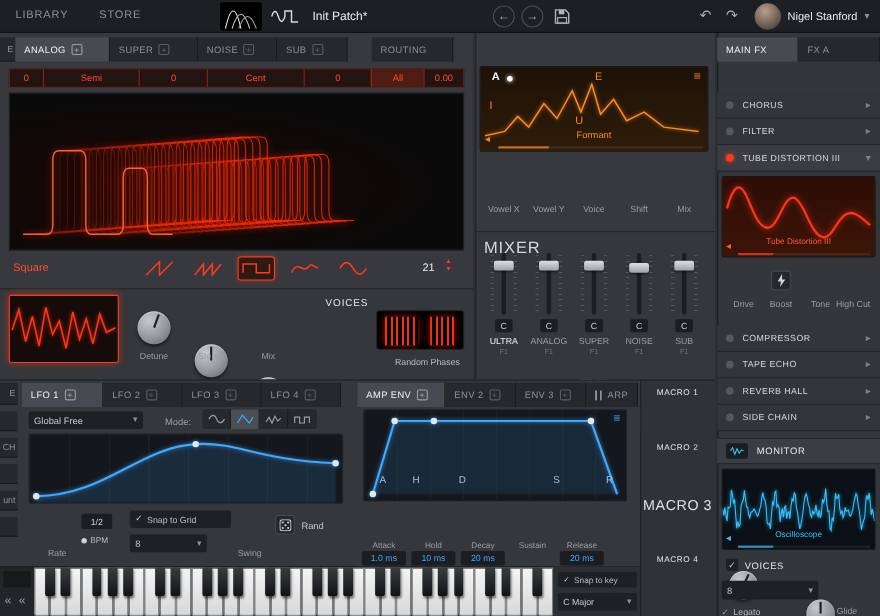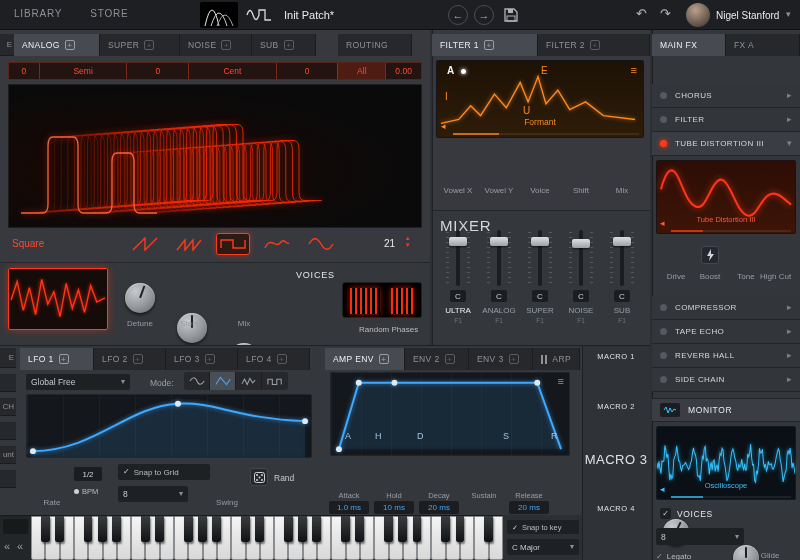--- a/index.html
+++ b/index.html
@@ -232,30 +232,20 @@
       <i style="transform:rotate(185deg)"></i>
     </div>
   <div class="abs" style="left:342px;top:282px;width:80px;height:36px;background:#000;border-radius:3px;border:1px solid #1e2023">
     <div class="abs redbars" style="left:7px;top:5px;width:30px;height:26px"></div>
     <div class="abs redbars" style="left:48px;top:5px;width:22px;height:26px"></div>
   </div>
   <div class="abs radio" style="left:344px;top:325px"></div>
   <div class="abs" style="left:359px;top:325px;font-size:8px;color:#b9bec3">Random Phases</div>
 
   <div class="abs" style="left:432px;top:30px;width:218px;height:180px;background:#37393e;border-left:1px solid #202225"></div>
-  <div class="abs tabrow" style="left:432px;top:34px">
-    <div class="tab on" style="width:106px">
-        <span>FILTER 1</span>
-        <span class="plus ic i-plus"></span>
-      </div>
-    <div class="tab" style="width:112px">
-        <span>FILTER 2</span>
-        <span class="plus ic i-plus"></span>
-      </div>
-  </div>
   <div class="abs" style="left:436px;top:60px;width:208px;height:78px;background:linear-gradient(#1d1206,#2e1c08);border-radius:2px;border:1px solid #15161a">
     <svg width="206" height="76" viewBox="0 0 208 78" preserveAspectRatio="none" style="filter:drop-shadow(0 0 2px rgba(255,138,30,.7))">
       <path d="M4 64 L22 60 L34 46 L44 56 L58 34 L70 48 L84 22 L92 42 L102 16 L110 44 L122 30 L134 50 L150 42 L168 56 L200 60" fill="none" stroke="#ff8a1e" stroke-width="1.4"></path>
     </svg>
     <div class="abs" style="left:10px;top:4px;font-size:10px;font-weight:bold;color:#f2f4f6">A</div>
     <div class="abs" style="left:24px;top:8px;width:5px;height:5px;border-radius:50%;background:#fff;box-shadow:0 0 4px #fff"></div>
     <div class="abs" style="left:104px;top:4px;font-size:10px;color:#ff8a1e">E</div>
     <div class="abs" style="left:8px;top:30px;font-size:10px;color:#ff8a1e">I</div>
     <div class="abs" style="left:86px;top:44px;font-size:10px;color:#ff8a1e">U</div>
     <div class="abs ic i-menu" style="right:6px;top:4px;font-size:11px;color:#ff8a1e"></div>

